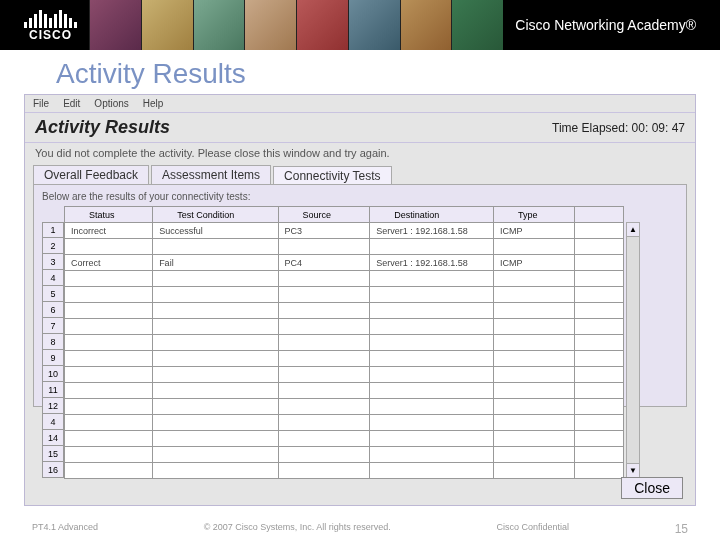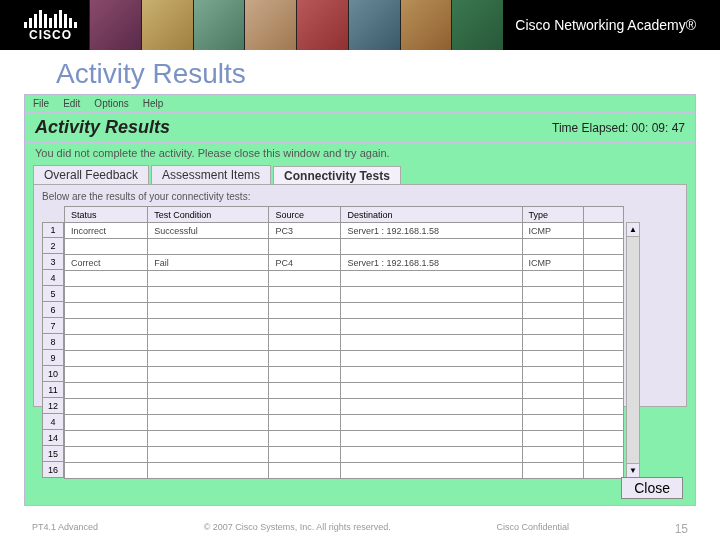--- a/index.html
+++ b/index.html
@@ -67,21 +67,21 @@
   .slide-title {
     font-size: 28px;
     color: #7a92c4;
     padding: 8px 56px 4px;
     font-weight: normal;
   }
 
   .window {
     margin: 0 24px;
     border: 1px solid #bdb8d4;
-    background: #86efac;
+    background: #e5e5e5;
     height: 412px;
     position: relative;
   }
   .menubar {
     display: flex;
     gap: 14px;
     padding: 3px 8px;
     font-size: 10px;
     color: #444;
     border-bottom: 1px solid #c9c3e0;
@@ -118,21 +118,20 @@
     border-bottom: none;
     padding: 2px 10px;
     font-size: 12px;
     background: #ece8f6;
     color: #333;
   }
   .tab.active {
     background: #f3f0fb;
     position: relative;
     top: 1px;
-    font-weight: bold;
   }
   .tab-panel {
     margin: 0 8px;
     border: 1px solid #aaa;
     background: #e7e3f2;
     height: 223px;
     padding: 6px 8px;
     position: relative;
   }
   .panel-msg {
@@ -162,21 +161,21 @@
   .rownums div:first-child { border-top: 1px solid #999; }
   table {
     border-collapse: collapse;
     font-size: 9px;
     width: 560px;
   }
   th {
     text-align: left;
     background: #ece8f6;
     border: 1px solid #999;
-    padding: 2px 6px;
+    padding: 2px 24px;
     height: 16px;
     font-weight: normal;
   }
   td {
     border: 1px solid #999;
     padding: 2px 6px;
     height: 16px;
     background: #fff;
     color: #444;
   }

